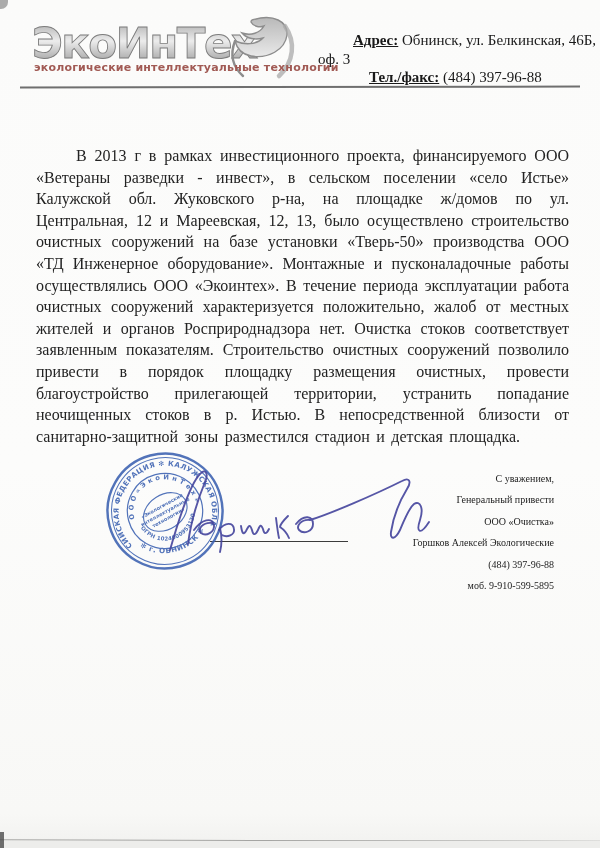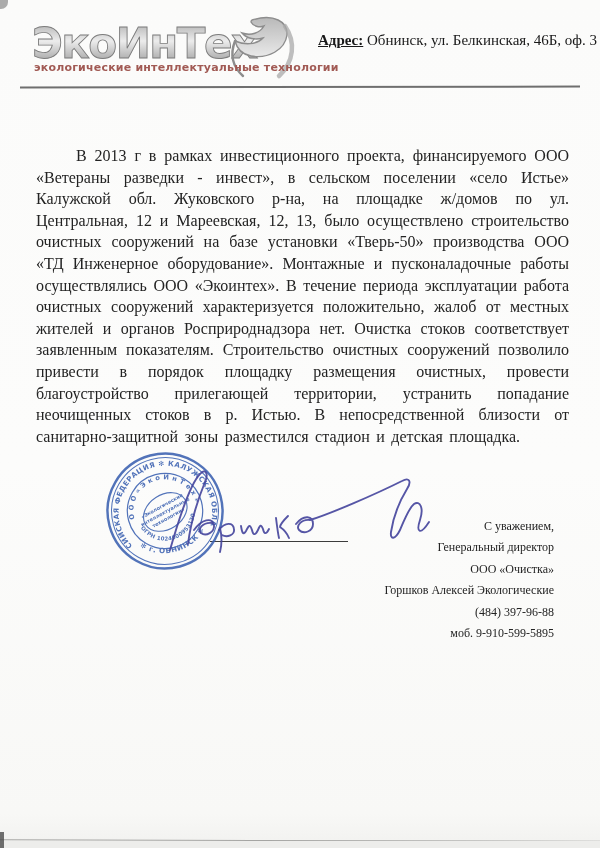--- a/index.html
+++ b/index.html
@@ -16,30 +16,30 @@
   
   .logo-svg{position:absolute;left:22px;top:10px;}
   .logo-tagline{
     position:absolute;left:34px;top:61px;width:240px;
     font-family:"DejaVu Sans",sans-serif;font-weight:bold;font-size:11px;
     letter-spacing:.2px;color:#a15a54;white-space:nowrap;
   }
   .contact{position:absolute;left:318px;top:31px;font-size:15px;line-height:18.5px;color:#191919;}
   .contact .row2{padding-left:16px;}
   .contact .row3{padding-left:0;}
-  .contact .lbl{font-weight:bold;text-decoration:underline;}
+  .contact .lbl{font-weight:bold;text-decoration:underline;margin-left:35px;}
   .header-rule{position:absolute;left:20px;right:20px;top:86px;height:2px;background:#6f6f6f;transform:rotate(-.1deg);}
   
   .letter-body{
     position:absolute;left:36px;right:31px;top:145px;
     font-size:16px;line-height:21.6px;text-align:justify;text-indent:40px;
     word-spacing:2.5px;color:#232323;
   }
   
-  .sign-off{position:absolute;right:46px;top:468px;text-align:right;font-size:12px;line-height:21.4px;color:#232323;margin-top:48px;}
+  .sign-off{position:absolute;right:46px;top:468px;text-align:right;font-size:10px;line-height:21.4px;color:#232323;}
   .signature-rule{position:absolute;left:210px;top:541px;width:138px;height:1px;background:#3c3c3c;}
   .stamp-svg{position:absolute;left:104px;top:450px;z-index:2;}
   .signature-svg{position:absolute;left:150px;top:464px;z-index:3;}
 </style>
 </head>
 <body>
 
 <div class="page">
 
   <div class="artifact-corner-tl"></div>
@@ -67,20 +67,24 @@
       <path d="M213,31 C208,44 210,56 221,66" fill="none" stroke="#8d8d8d" stroke-width="2.4" stroke-linecap="round"></path>
       <path d="M263,16 C274,32 272,52 257,66" fill="none" stroke="#a9a9a9" stroke-width="4.5" stroke-linecap="round" opacity="0.75"></path>
     </g>
   </svg>
   <div class="logo-tagline">экологические интеллектуальные технологии</div>
 
   <div class="contact">
     <div class="row1">
       <span class="lbl">Адрес:</span>
       <span>Обнинск, ул. Белкинская, 46Б, оф. 3</span>
+    </div>
+    <div class="row2">
+      <span class="lbl">Тел./факс:</span>
+      <span>(484) 397-96-88</span>
     </div>
   </div>
 
   <div class="header-rule"></div>
 
   <div class="letter-body">В 2013 г в рамках инвестиционного проекта, финансируемого ООО «Ветераны разведки - инвест», в сельском поселении «село Истье» Калужской обл. Жуковского р-на, на площадке ж/домов по ул. Центральная, 12 и Мареевская, 12, 13, было осуществлено строительство очистных сооружений на базе установки «Тверь-50» производства ООО «ТД Инженерное оборудование». Монтажные и пусконаладочные работы осуществлялись ООО «Экоинтех». В течение периода эксплуатации работа очистных сооружений характеризуется положительно, жалоб от местных жителей и органов Росприроднадзора нет. Очистка стоков соответствует заявленным показателям. Строительство очистных сооружений позволило привести в порядок площадку размещения очистных, провести благоустройство прилегающей территории, устранить попадание неочищенных стоков в р. Истью. В непосредственной близости от санитарно-защитной зоны разместился стадион и детская площадка.</div>
 
   <div class="signature-rule"></div>
 
   <svg class="stamp-svg" width="122" height="122" viewBox="0 0 120 120">
@@ -121,20 +125,20 @@
       <path d="M 44,66 C 52,55 62,53 64,61 C 65,68 56,73 51,69 C 47,65 53,58 62,59"></path>
       <path d="M 70,64 C 72,72 72,80 70,88 M 69,66 C 75,58 83,58 84,65 C 85,71 77,74 72,71"></path>
       <path d="M 91,62 C 92,68 93,72 96,67 C 99,61 100,60 102,66 C 103,71 105,72 108,66 C 110,61 111,60 113,65 C 114,70 116,71 119,65"></path>
       <path d="M 126,54 C 127,62 128,70 129,74 M 138,52 C 132,58 130,61 130,63 C 133,65 137,69 139,74"></path>
       <path d="M 146,60 C 154,50 163,52 163,60 C 163,67 154,71 149,66 C 146,62 151,55 160,56 C 180,50 226,30 252,17 C 259,13 262,17 257,25 C 249,38 243,55 241,68 C 240,76 245,76 250,66 C 255,54 259,44 264,40 C 270,36 274,44 270,56 C 266,68 270,72 279,58"></path>
     </g>
   </svg>
 
   <div class="sign-off">
     <div>С уважением,</div>
-    <div>Генеральный директор</div>
+    <div>Генеральный привести</div>
     <div>ООО «Очистка»</div>
     <div>Горшков Алексей Экологические</div>
     <div>(484) 397-96-88</div>
     <div>моб. 9-910-599-5895</div>
   </div>
 
 </div>
 
 </body></html>

